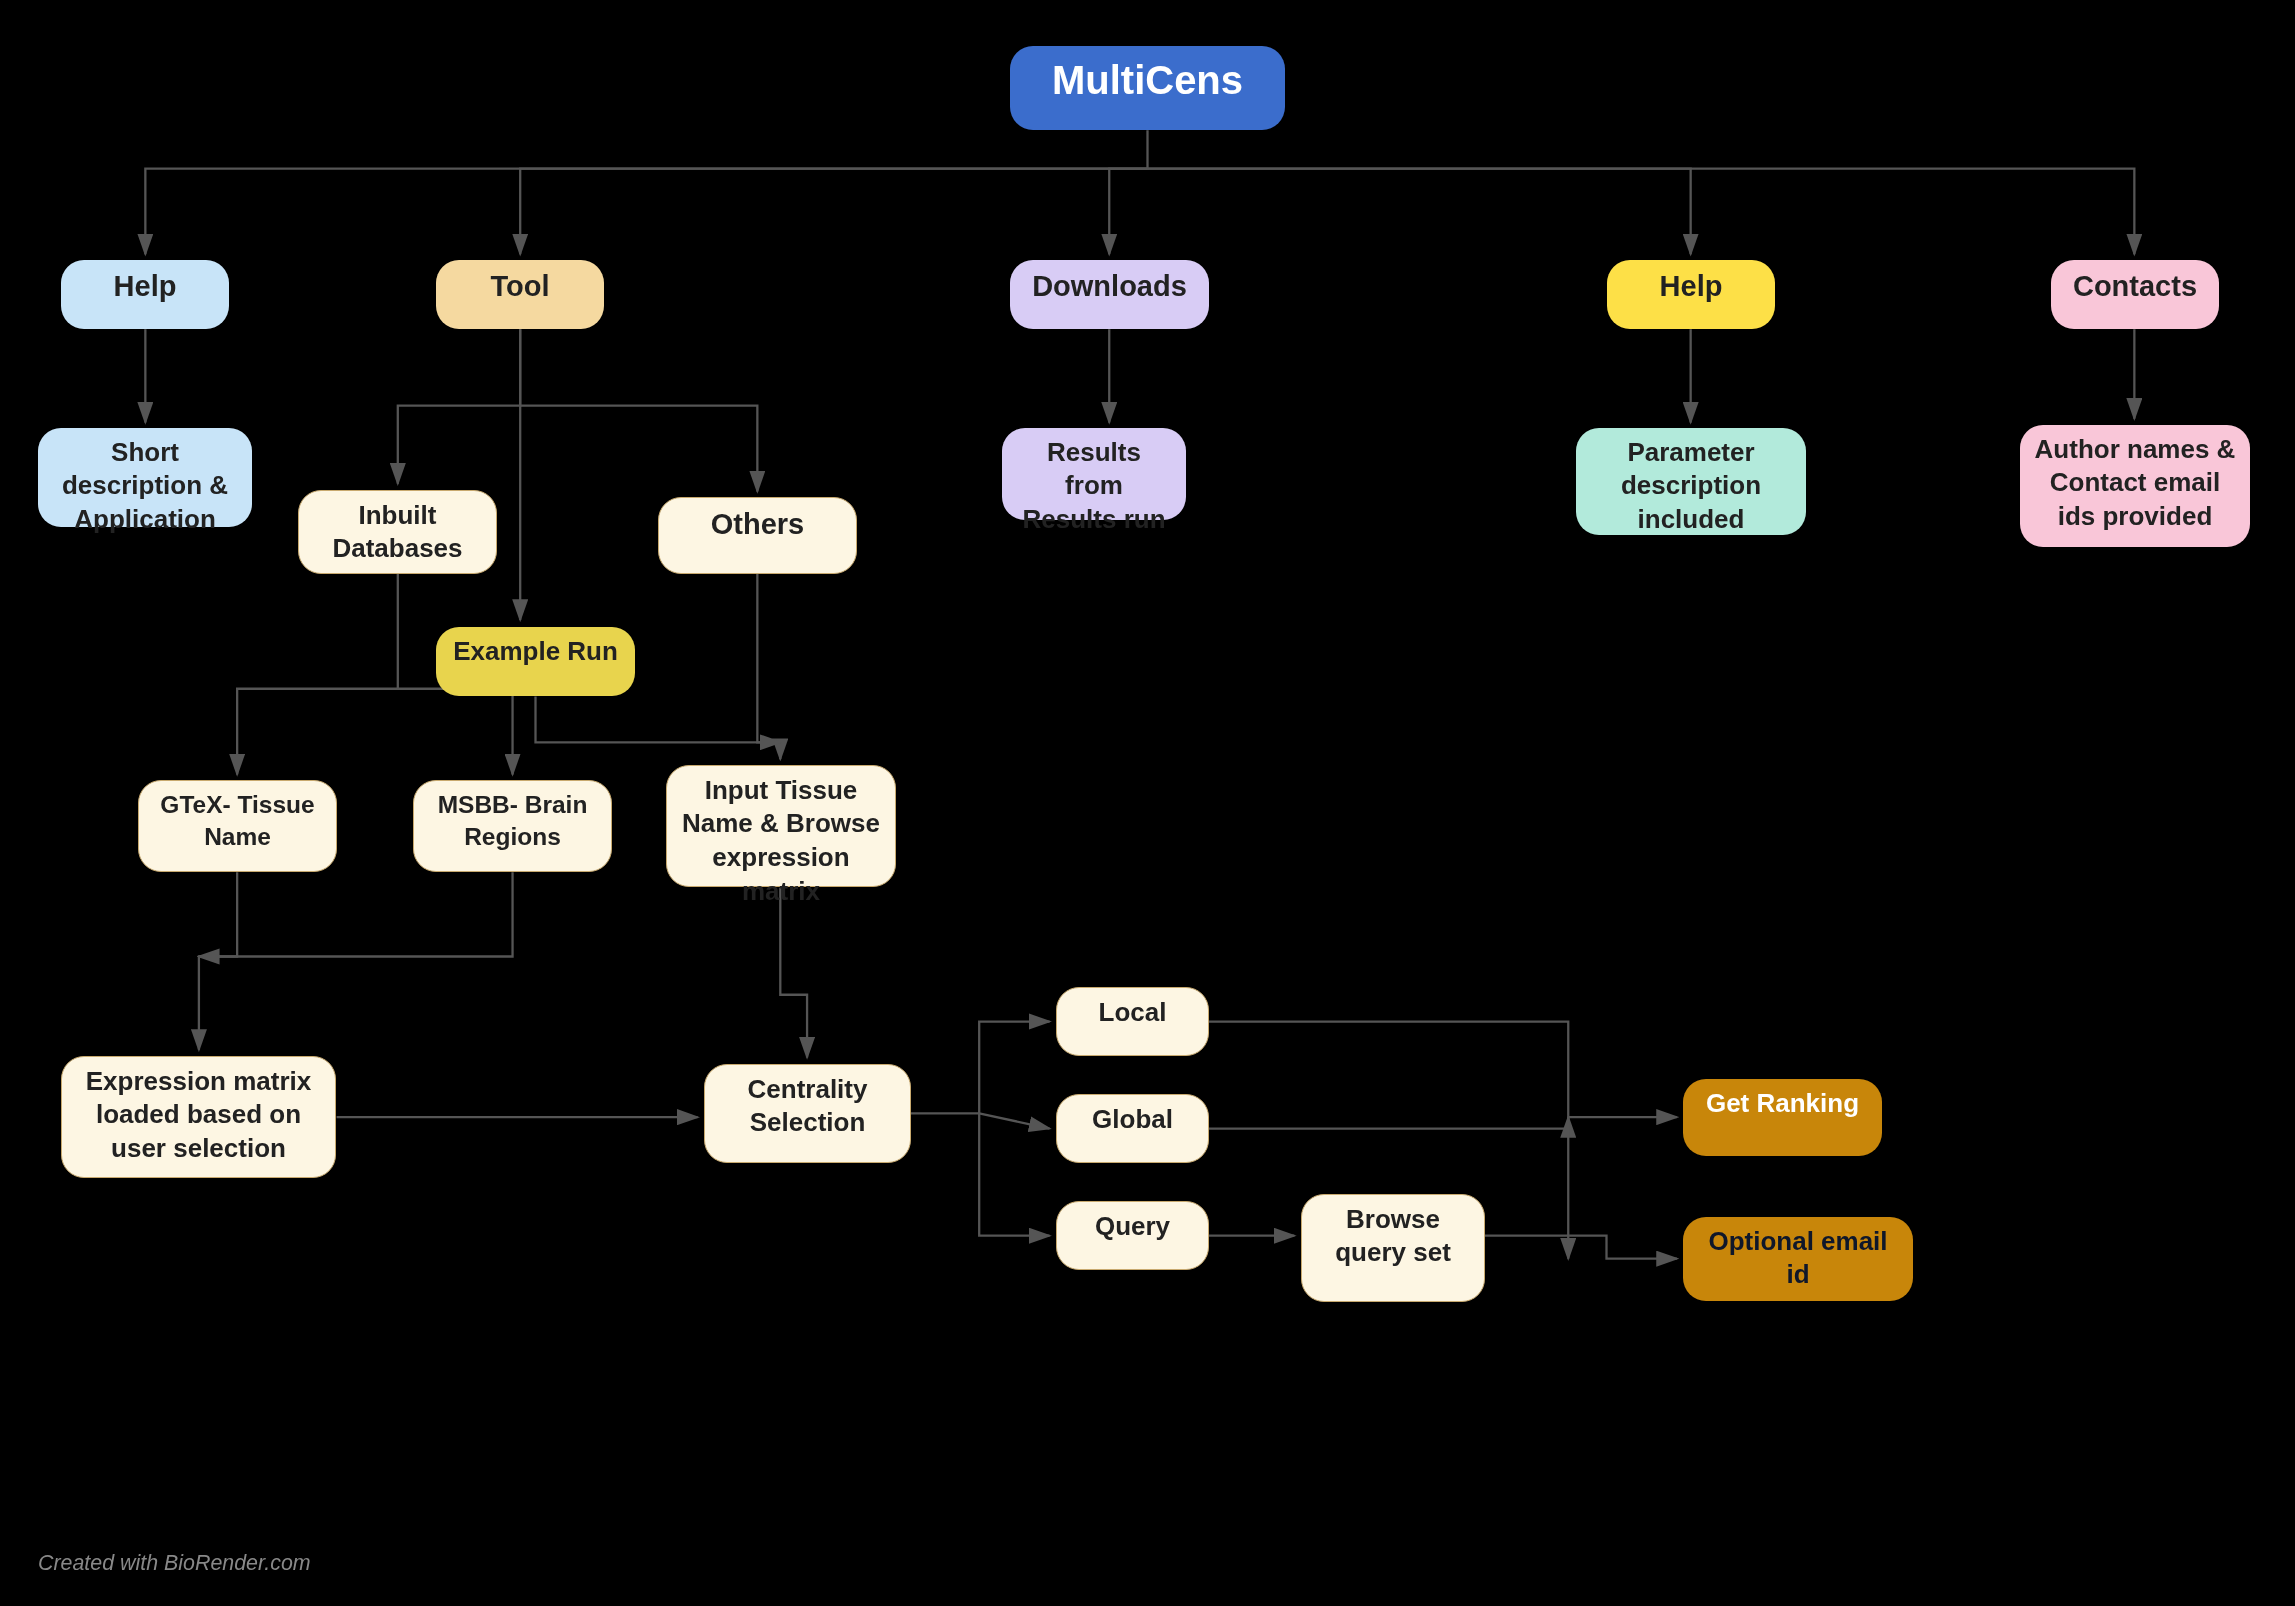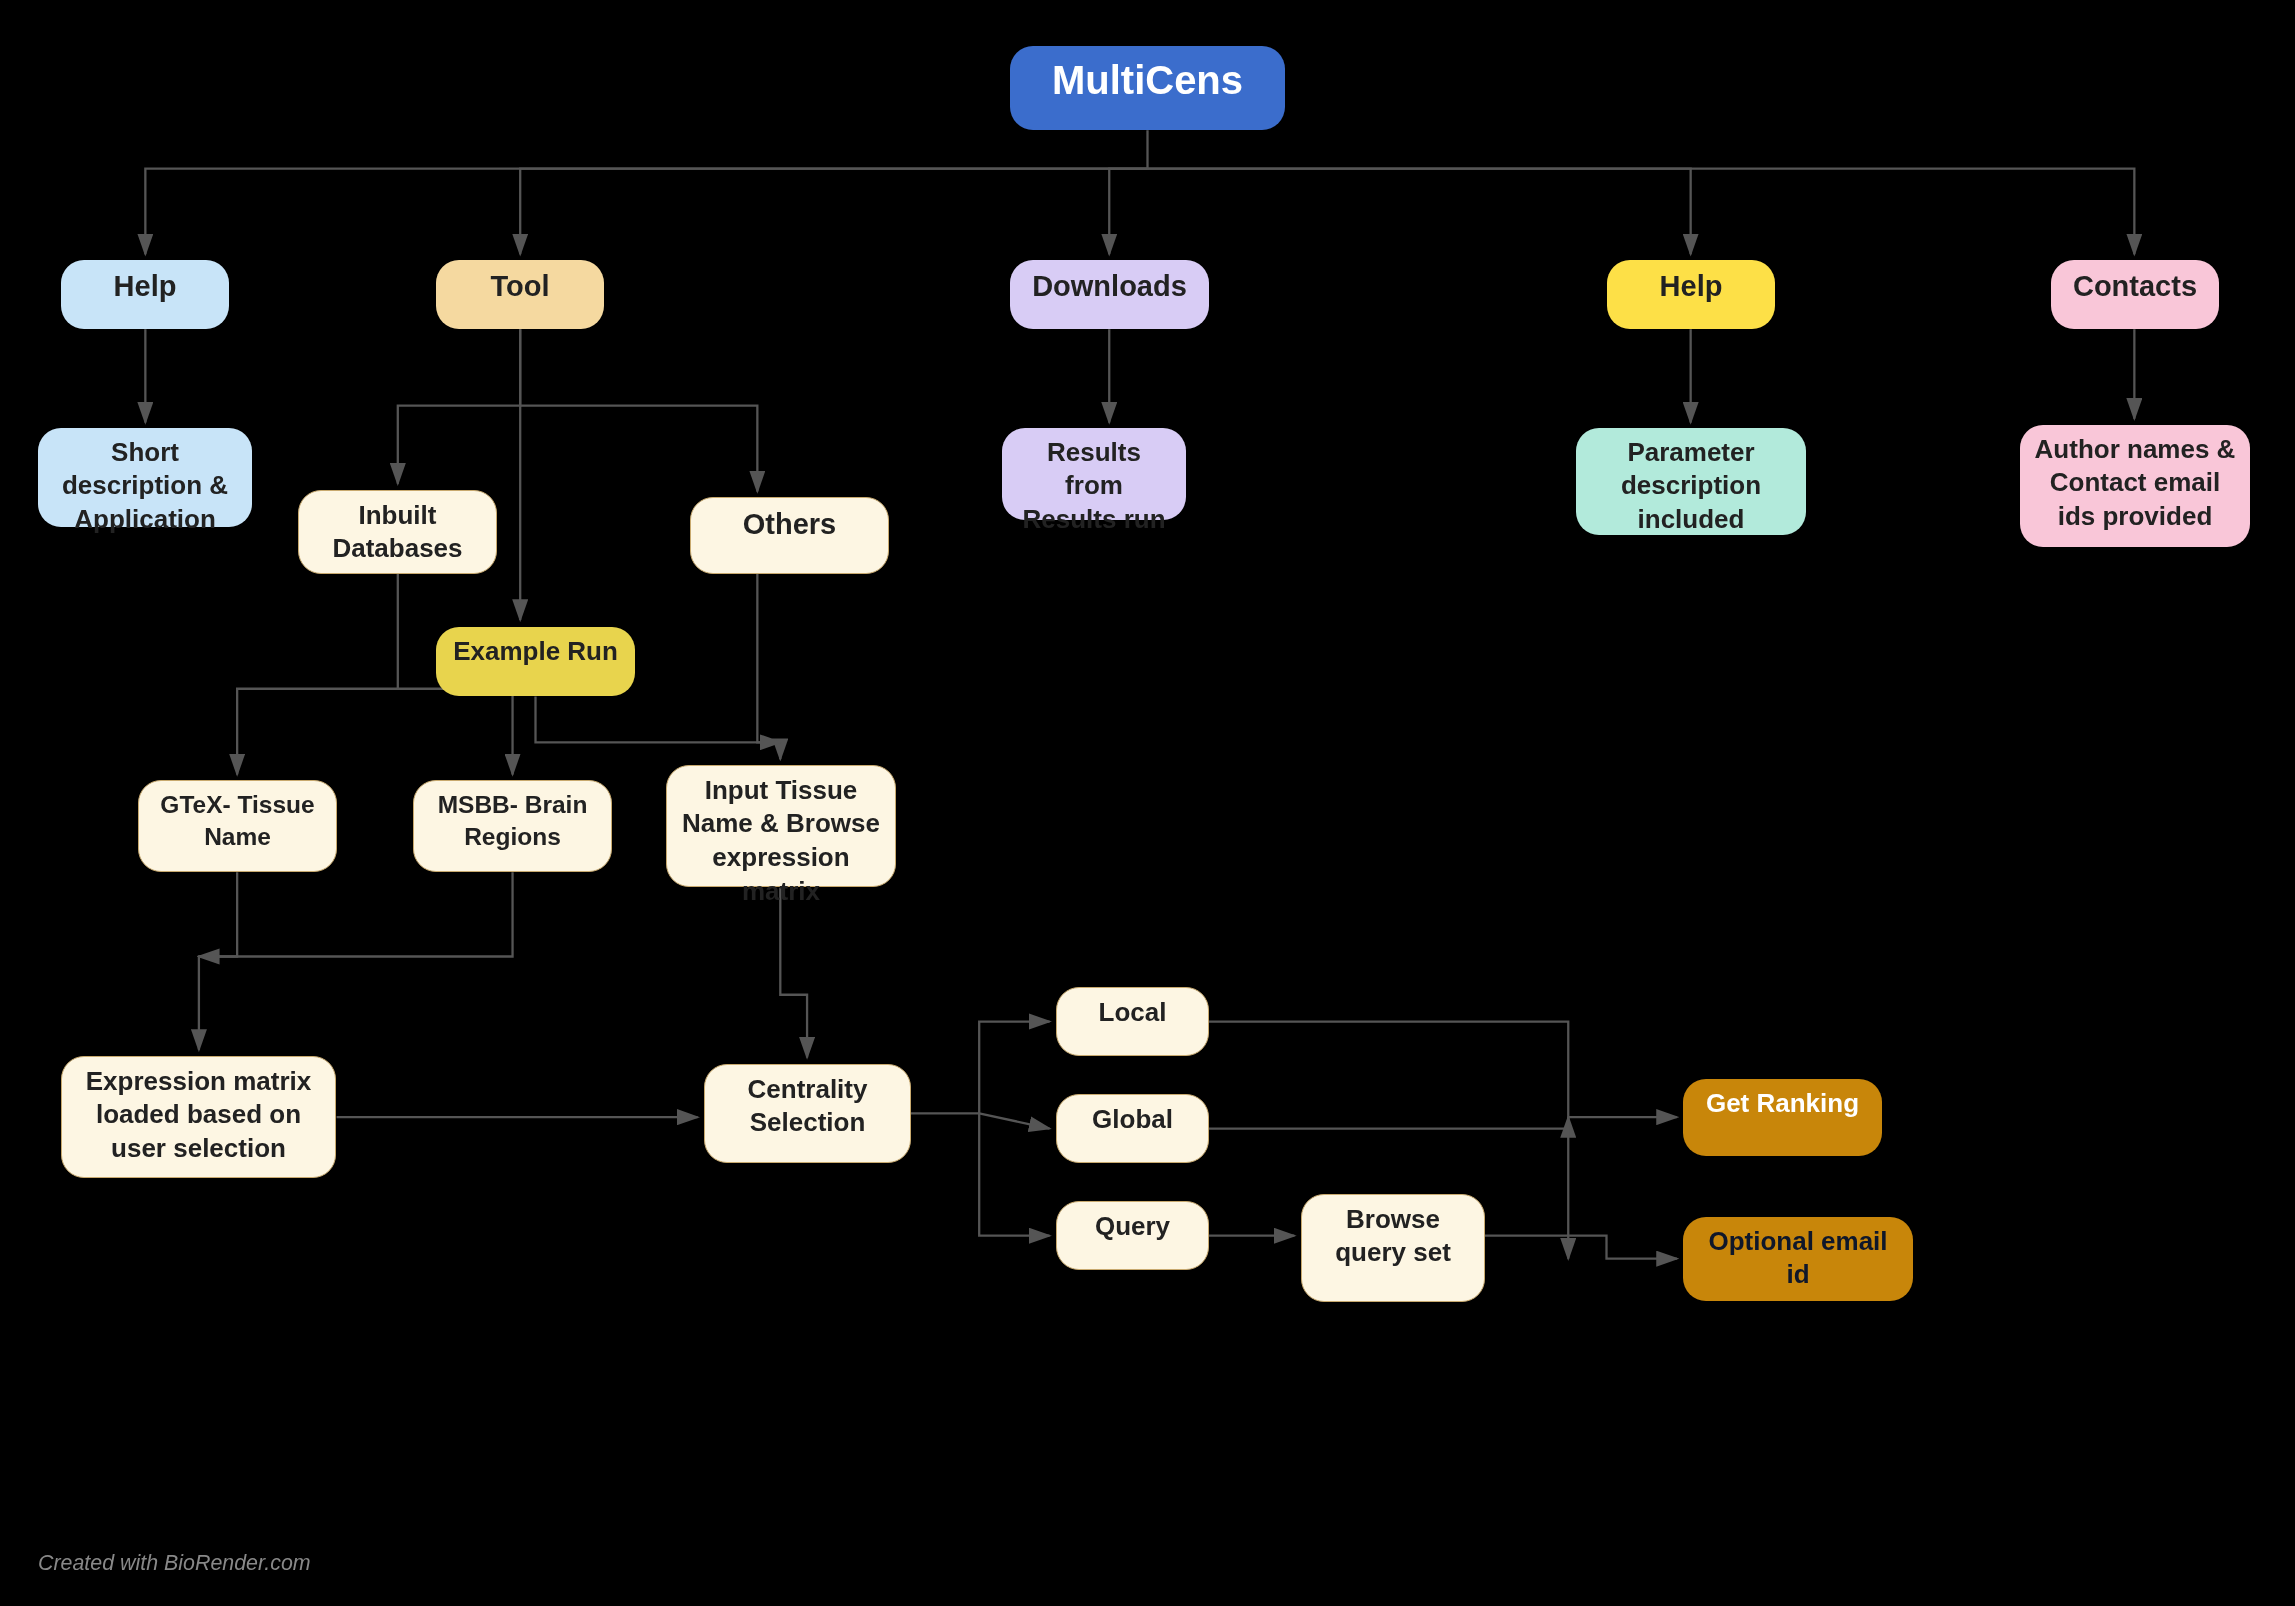--- a/index.html
+++ b/index.html
@@ -104,21 +104,20 @@
     }
     .node-others {
       background: #fdf6e3;
       color: #222;
       font-size: 29px;
       width: 199px;
       height: 77px;
       left: 658px;
       top: 497px;
       border: 1.5px solid #c8a96e;
-      margin-left: 32px;
     }
     .node-example-run {
       background: #e8d44d;
       color: #222;
       font-size: 26px;
       width: 199px;
       height: 69px;
       left: 436px;
       top: 627px;
     }

